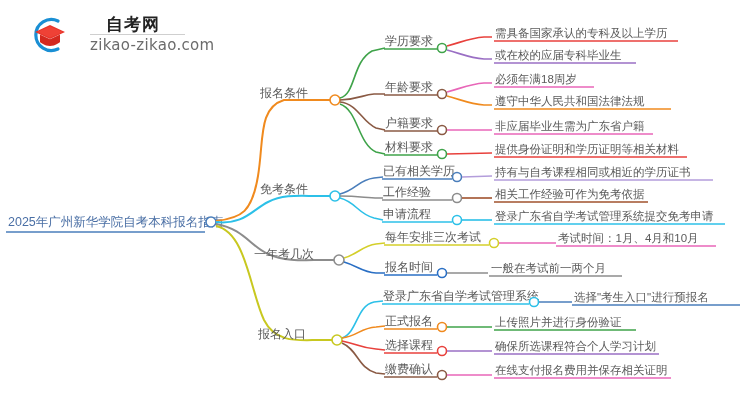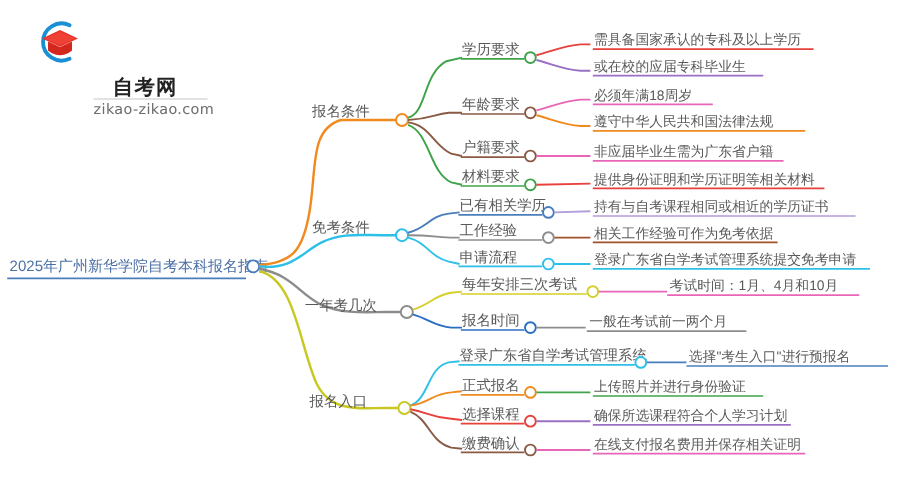--- a/index.html
+++ b/index.html
@@ -25,41 +25,40 @@
   }
   #logo-mark {
     position: absolute;
     left: 0;
     top: 2px;
     width: 44px;
     height: 42px;
   }
   #logo-text {
     position: absolute;
-    left: 50px;
+    left: 62px;
     top: 0px;
     width: 95px;
     height: 44px;
-    margin-top: 48px;
   }
   .logo-cn {
     position: absolute;
     left: 16px;
     top: 2px;
     font-size: 17px;
     font-weight: bold;
     color: #222222;
     letter-spacing: 1px;
     white-space: nowrap;
   }
   .logo-url {
     position: absolute;
     left: 0px;
     top: 25px;
-    font-size: 12px;
+    font-size: 15px;
     color: #6b6b6b;
     letter-spacing: 0.3px;
     white-space: nowrap;
     font-family: "DejaVu Sans", sans-serif;
   }
   .logo-rule {
     position: absolute;
     left: 0px;
     top: 23px;
     width: 95px;

